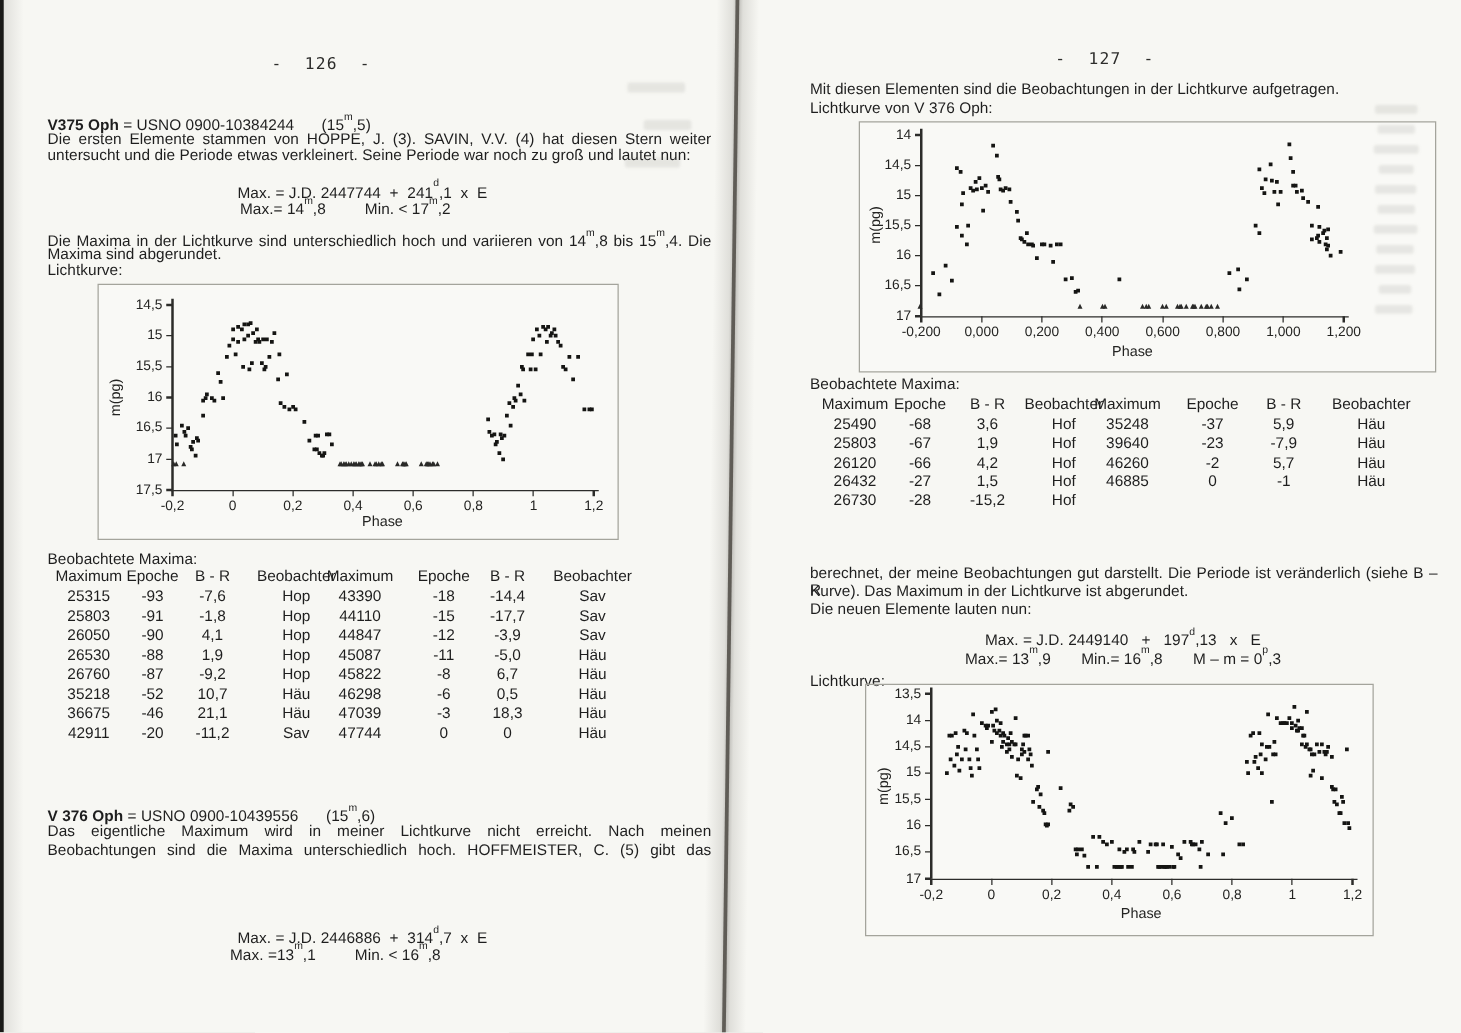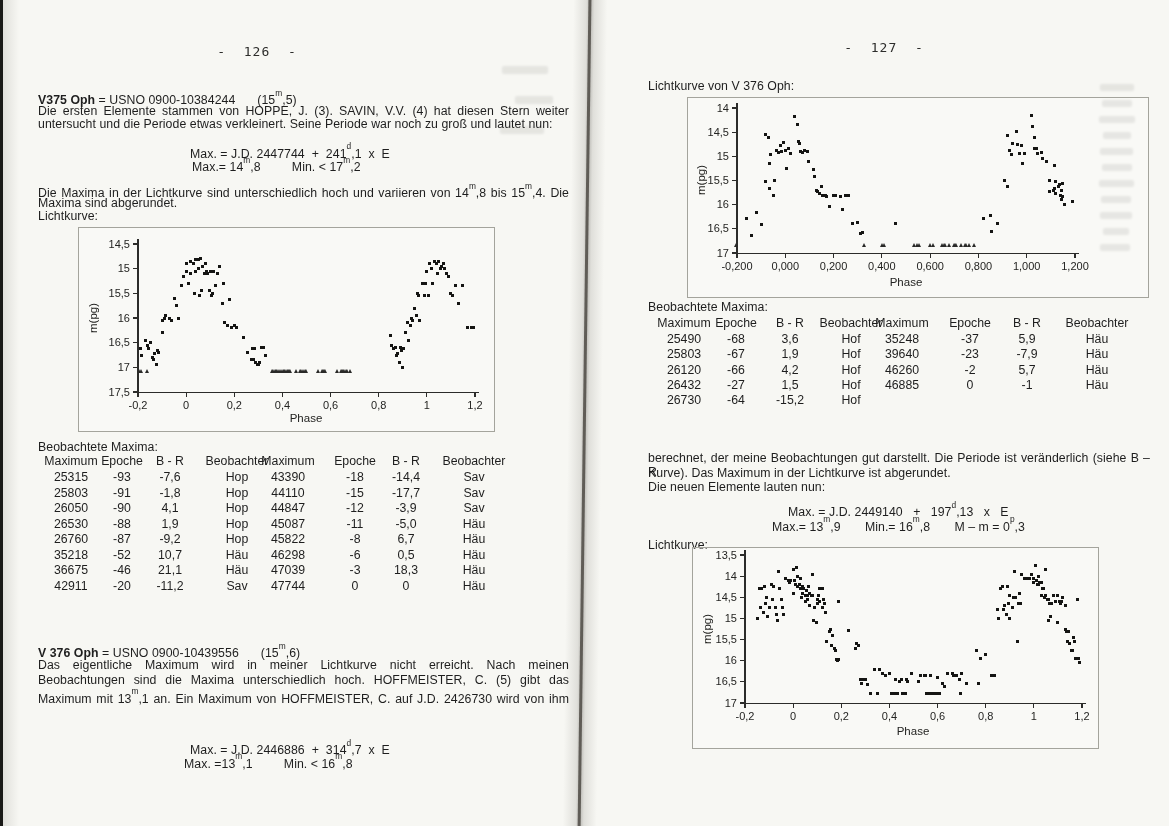--- a/index.html
+++ b/index.html
@@ -51,27 +51,27 @@
   <div class="t j" style="left:38px;top:183px;width:531px;">Die Maxima in der Lichtkurve sind unterschiedlich hoch und variieren von 14<sup>m</sup>,8 bis 15<sup>m</sup>,4. Die</div>
   <div class="t" style="left:38px;top:196.5px;">Maxima sind abgerundet.</div>
   <div class="t" style="left:38px;top:209.5px;">Lichtkurve:</div>
 
   <div class="t" style="left:38px;top:441px;">Beobachtete Maxima:</div>
 
   <div class="t" style="left:38px;top:643px;"><span class="b">V 376 Oph</span><span> = USNO 0900-10439556</span><span class="magpar">(15<sup>m</sup>,6)</span></div>
 
   <div class="t j" style="left:38px;top:658.5px;width:531px;">Das eigentliche Maximum wird in meiner Lichtkurve nicht erreicht. Nach meinen</div>
   <div class="t j" style="left:38px;top:673.5px;width:531px;">Beobachtungen sind die Maxima unterschiedlich hoch. HOFFMEISTER, C. (5) gibt das</div>
-  <div class="t j" style="left:38px;top:688.5px;width:531px;">Maximum mit 13<sup>m</sup>,1 an. Ein Maximum von HOFFMEISTER, C. auf J.D. 2426730 wird von ihm</div>
 
   <div class="t pre" style="left:190px;top:740px;">Max. = J.D. 2446886  +  314<sup>d</sup>,7  x  E</div>
   <div class="t pre" style="left:184px;top:753.5px;">Max. =13<sup>m</sup>,1         Min. &lt; 16<sup>m</sup>,8</div>
 
   <div class="pageno" style="left:808px;top:40px;width:152px;">-  127  -</div>
 
+  <div class="t" style="left:648px;top:65px;">Mit diesen Elementen sind die Beobachtungen in der Lichtkurve aufgetragen.</div>
   <div class="t" style="left:648px;top:80px;">Lichtkurve von V 376 Oph:</div>
 
   <div class="t" style="left:648px;top:301px;">Beobachtete Maxima:</div>
 
 
   <div class="t j" style="left:648px;top:452px;width:502px;">berechnet, der meine Beobachtungen gut darstellt. Die Periode ist veränderlich (siehe B – R</div>
   <div class="t" style="left:648px;top:466.5px;">Kurve). Das Maximum in der Lichtkurve ist abgerundet.</div>
   <div class="t" style="left:648px;top:481px;">Die neuen Elemente lauten nun:</div>
 
   <div class="t pre" style="left:788px;top:502px;">Max. = J.D. 2449140   +   197<sup>d</sup>,13   x   E</div>
@@ -764,21 +764,21 @@
     <div class="cell" style="left: 1058px; top: 363.6px; width: 78px;">Häu</div>
     <div class="cell" style="left: 652px; top: 378.9px; width: 64px;">26432</div>
     <div class="cell" style="left: 709px; top: 378.9px; width: 54px;">-27</div>
     <div class="cell" style="left: 761px; top: 378.9px; width: 58px;">1,5</div>
     <div class="cell" style="left: 812px; top: 378.9px; width: 78px;">Hof</div>
     <div class="cell" style="left: 870px; top: 378.9px; width: 64px;">46885</div>
     <div class="cell" style="left: 943px; top: 378.9px; width: 54px;">0</div>
     <div class="cell" style="left: 998px; top: 378.9px; width: 58px;">-1</div>
     <div class="cell" style="left: 1058px; top: 378.9px; width: 78px;">Häu</div>
     <div class="cell" style="left: 652px; top: 394.2px; width: 64px;">26730</div>
-    <div class="cell" style="left: 709px; top: 394.2px; width: 54px;">-64</div>
+    <div class="cell" style="left: 709px; top: 394.2px; width: 54px;">-28</div>
     <div class="cell" style="left: 761px; top: 394.2px; width: 58px;">-15,2</div>
     <div class="cell" style="left: 812px; top: 394.2px; width: 78px;">Hof</div>
     <div class="ghost" style="left: 1100px; top: 84px; width: 34px; height: 7px;"></div>
     <div class="ghost" style="left: 1102px; top: 100px; width: 30px; height: 7px;"></div>
     <div class="ghost" style="left: 1099px; top: 116px; width: 36px; height: 7px;"></div>
     <div class="ghost" style="left: 1103px; top: 132px; width: 28px; height: 7px;"></div>
     <div class="ghost" style="left: 1100px; top: 148px; width: 33px; height: 7px;"></div>
     <div class="ghost" style="left: 1102px; top: 164px; width: 30px; height: 7px;"></div>
     <div class="ghost" style="left: 1099px; top: 180px; width: 35px; height: 7px;"></div>
     <div class="ghost" style="left: 1101px; top: 196px; width: 30px; height: 7px;"></div>

